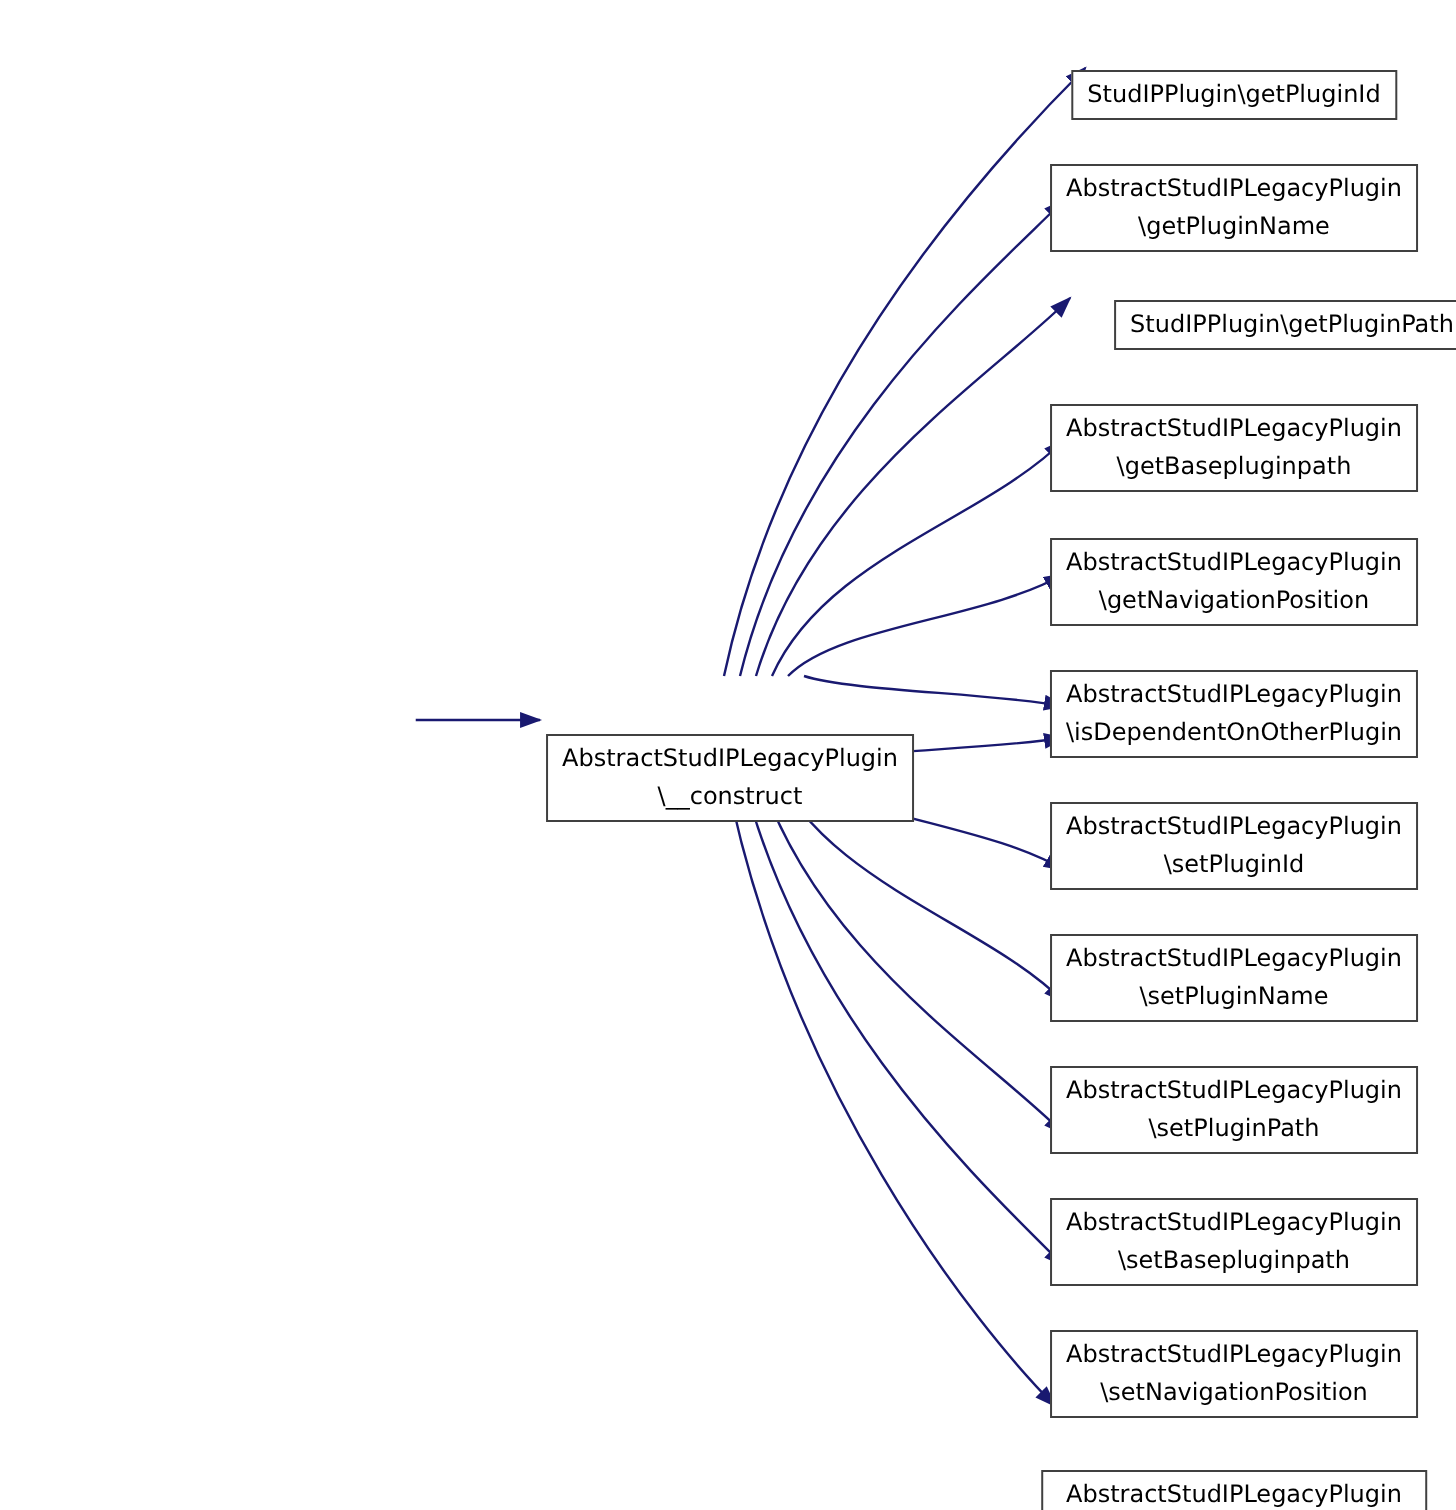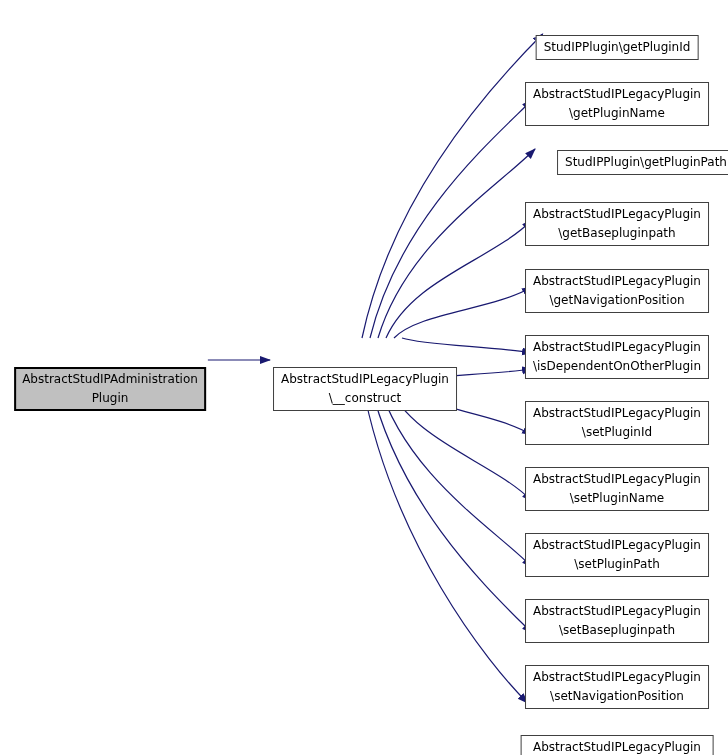--- a/index.html
+++ b/index.html
@@ -57,22 +57,20 @@
         <path d="M 402,338 C 425.3971875,345.5 491.984375,346.25 531.984375,353" fill="none" stroke="#191970" stroke-width="1.2" marker-end="url(#arrowhead)"></path>
         <path d="M 402,382 C 425.40421875,375.5 492.0234375,374.85 532.0234375,369" fill="none" stroke="#191970" stroke-width="1.2" marker-end="url(#arrowhead)"></path>
         <path d="M 394,382 C 418.84421875,408.5 492.0234375,411.15 532.0234375,435" fill="none" stroke="#191970" stroke-width="1.2" marker-end="url(#arrowhead)"></path>
         <path d="M 386,382 C 412.28421875,441.5 492.0234375,461 532.0234375,501" fill="none" stroke="#191970" stroke-width="1.2" marker-end="url(#arrowhead)"></path>
         <path d="M 378,382 C 405.72421875,474.5 492.0234375,527 532.0234375,567" fill="none" stroke="#191970" stroke-width="1.2" marker-end="url(#arrowhead)"></path>
         <path d="M 370,382 C 399.16421875,507.5 492.0234375,593 532.0234375,633" fill="none" stroke="#191970" stroke-width="1.2" marker-end="url(#arrowhead)"></path>
         <path d="M 362,382 C 391.8096875,542.5 487.609375,663 527.609375,703" fill="none" stroke="#191970" stroke-width="1.2" marker-end="url(#arrowhead)"></path>
       </g>
   </svg>
 
-  <div class="node highlight" style="left:110px; top:338px;">AbstractStudIPAdministration
-Plugin</div>
 
   <div class="node" style="left:365px; top:338px;">AbstractStudIPLegacyPlugin
 \__construct</div>
 
   <div class="node called" style="left:617px; top:6px;">StudIPPlugin\getPluginId</div>
   <div class="node called" style="left:617px; top:53px;">AbstractStudIPLegacyPlugin
 \getPluginName</div>
   <div class="node called" style="left:646px; top:121px;">StudIPPlugin\getPluginPath</div>
   <div class="node called" style="left:617px; top:173px;">AbstractStudIPLegacyPlugin
 \getBasepluginpath</div>

